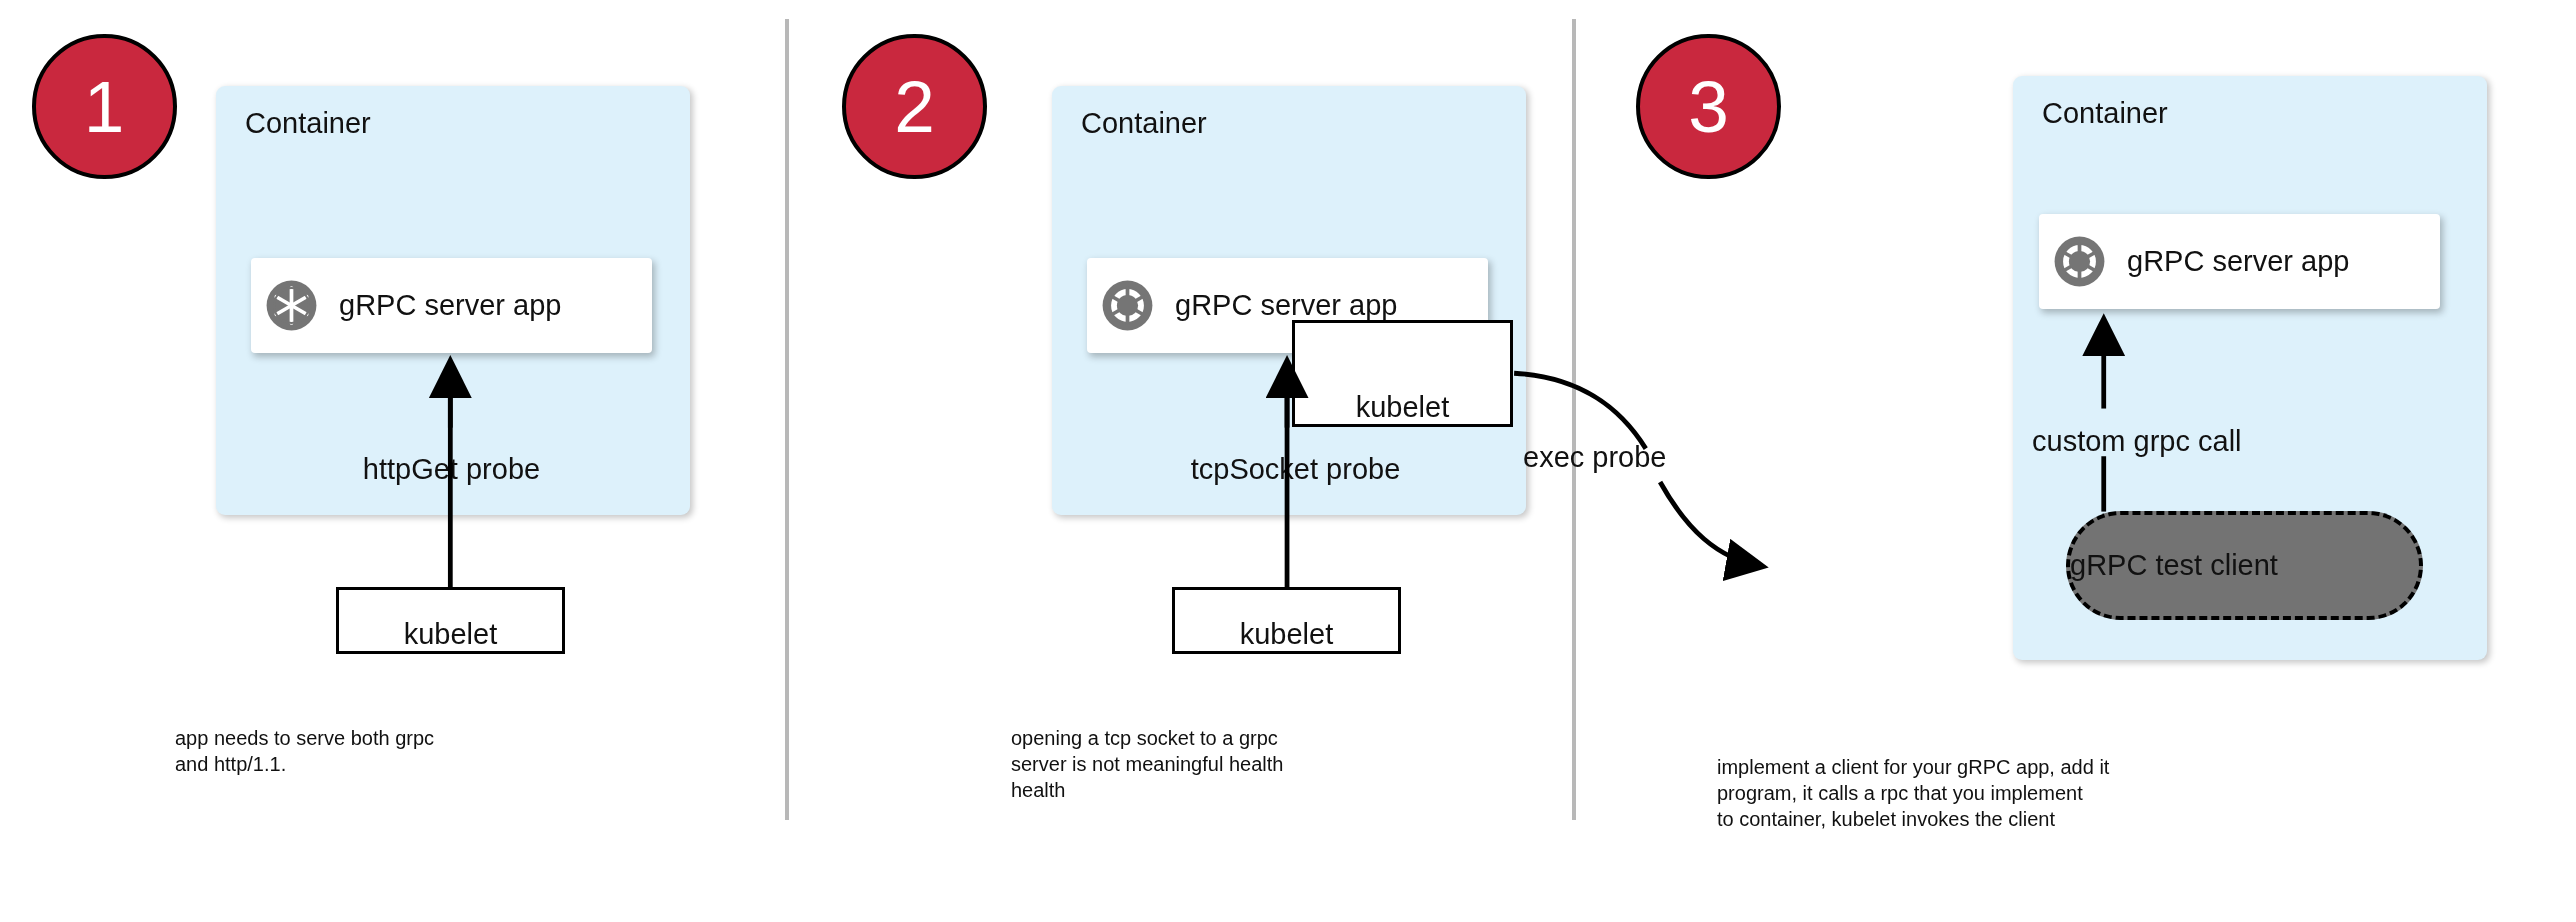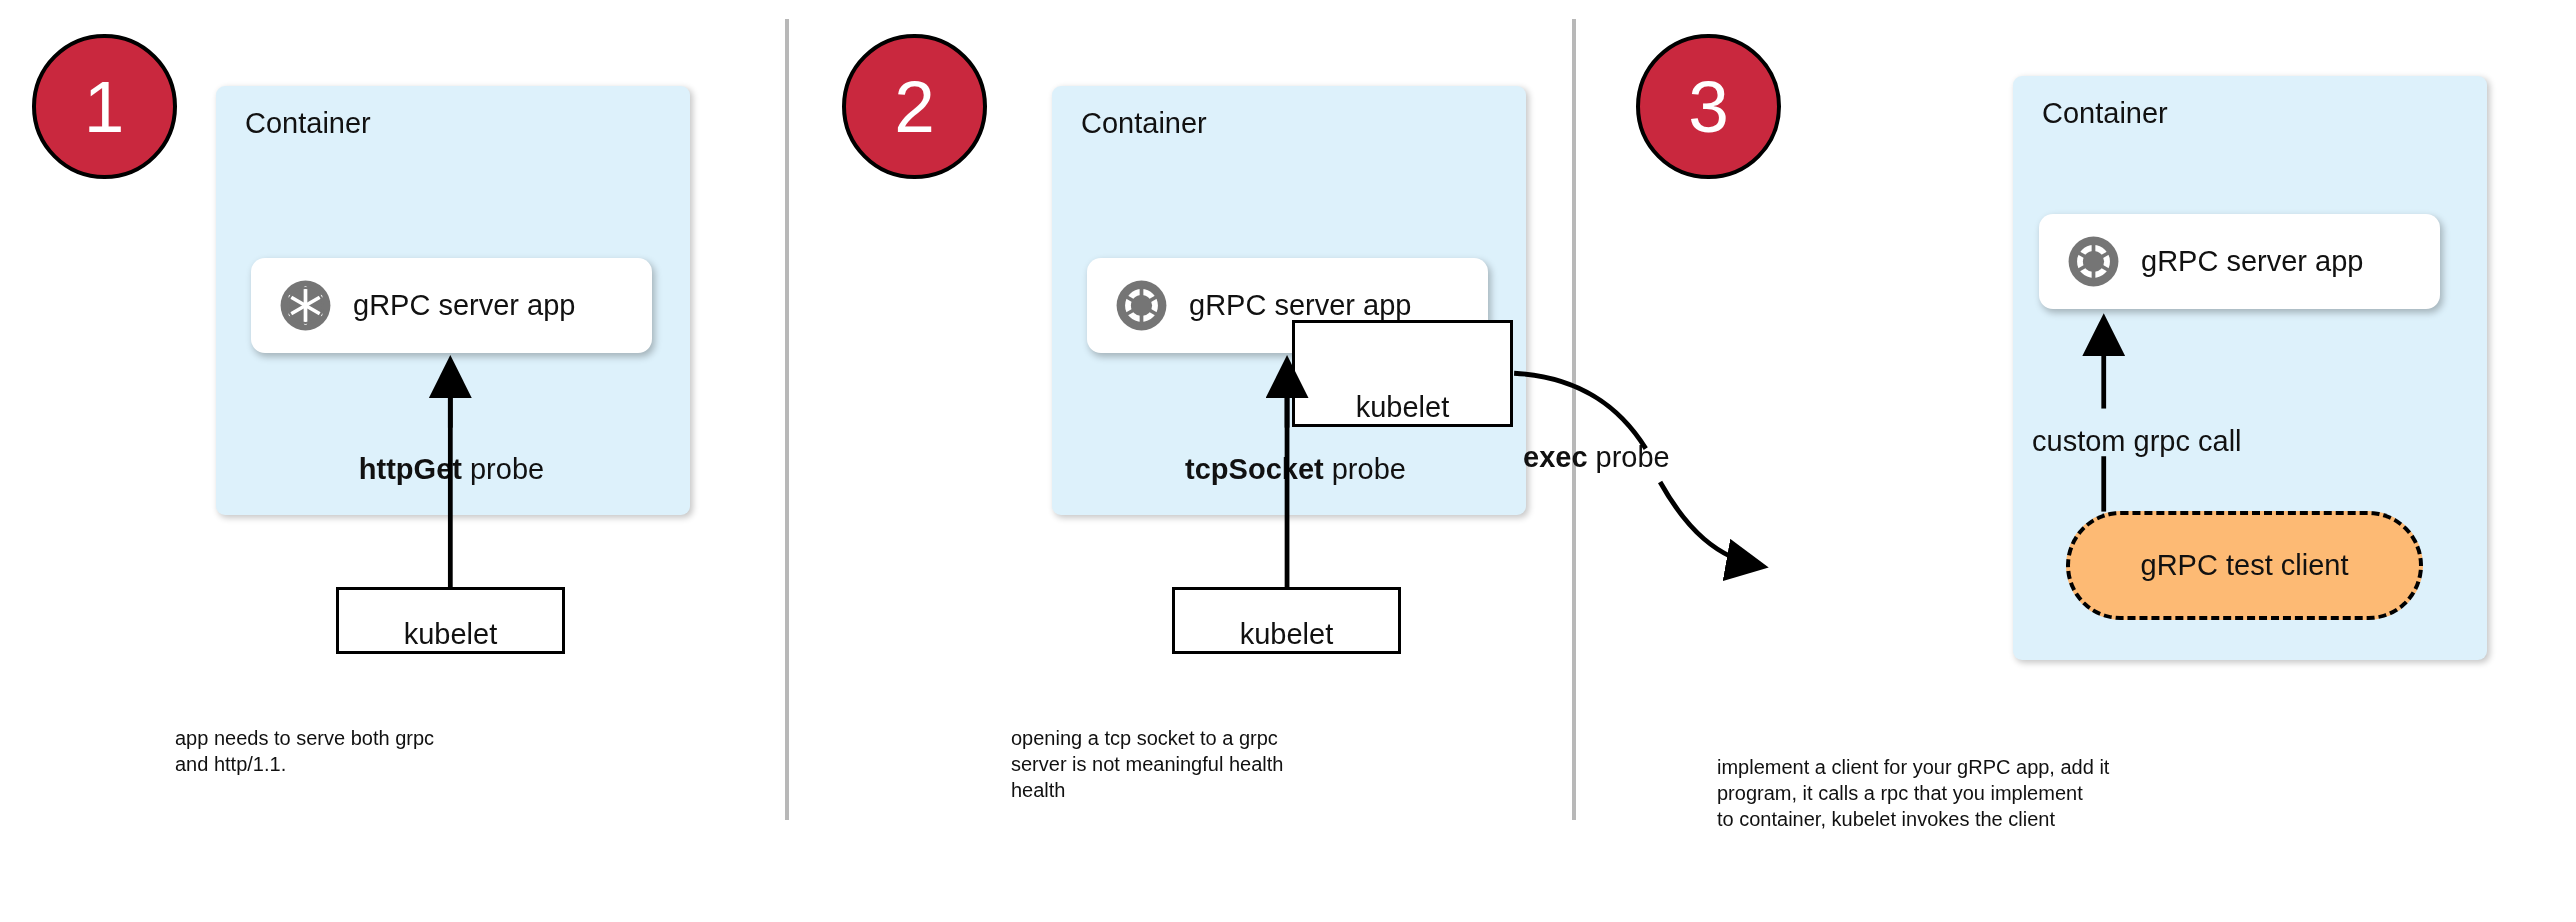--- a/index.html
+++ b/index.html
@@ -44,63 +44,63 @@
     position:absolute;
     left:29px;top:21px;
     font-size:29px;
     color:#111111;
   }
 
   
   .app-card{
     position:absolute;
     background:#ffffff;
-    border-radius:14px;
+    border-radius:4px;
     box-shadow:2.9px 3.8px 7.6px rgba(0,0,0,0.25);
     display:flex;align-items:center;
     box-sizing:border-box;
-    padding-left:28px;
+    padding-left:14px;
   }
   .app-card .lbl{
     font-size:29px;color:#111111;margin-left:21px;white-space:nowrap;
   }
   .grpc-icon{width:53px;height:53px;flex:0 0 53px;display:block;}
 
   
   .kubelet{
     position:absolute;
     background:#ffffff;
     border:3.8px solid #000000;
     box-sizing:border-box;
     display:flex;align-items:flex-end;justify-content:center;
     font-size:29px;color:#111111;
   }
 
   
   .pill{
     position:absolute;
-    background:#fdba74;
+    background:#737373;
     border:4.8px dashed #000000;
     border-radius:86px;
     box-sizing:border-box;
-    display:flex;align-items:center;justify-content:center;
+    display:flex;align-items:center;justify-content:flex-start;
     font-size:29px;color:#111111;
     white-space:nowrap;
   }
 
   
   .arrows{position:absolute;left:0;top:0;width:2576px;height:923px;pointer-events:none;}
 
   
   .probe-label{
     position:absolute;
     font-size:29px;color:#111111;white-space:nowrap;
     text-align:center;
   }
-  .probe-label b{font-weight:bold;}
+  .probe-label b{font-weight:normal;}
 
   .edge-label{
     position:absolute;font-size:29px;color:#111111;white-space:nowrap;
   }
 
   
   .caption{
     position:absolute;
     font-size:20px;
     line-height:1.30;

